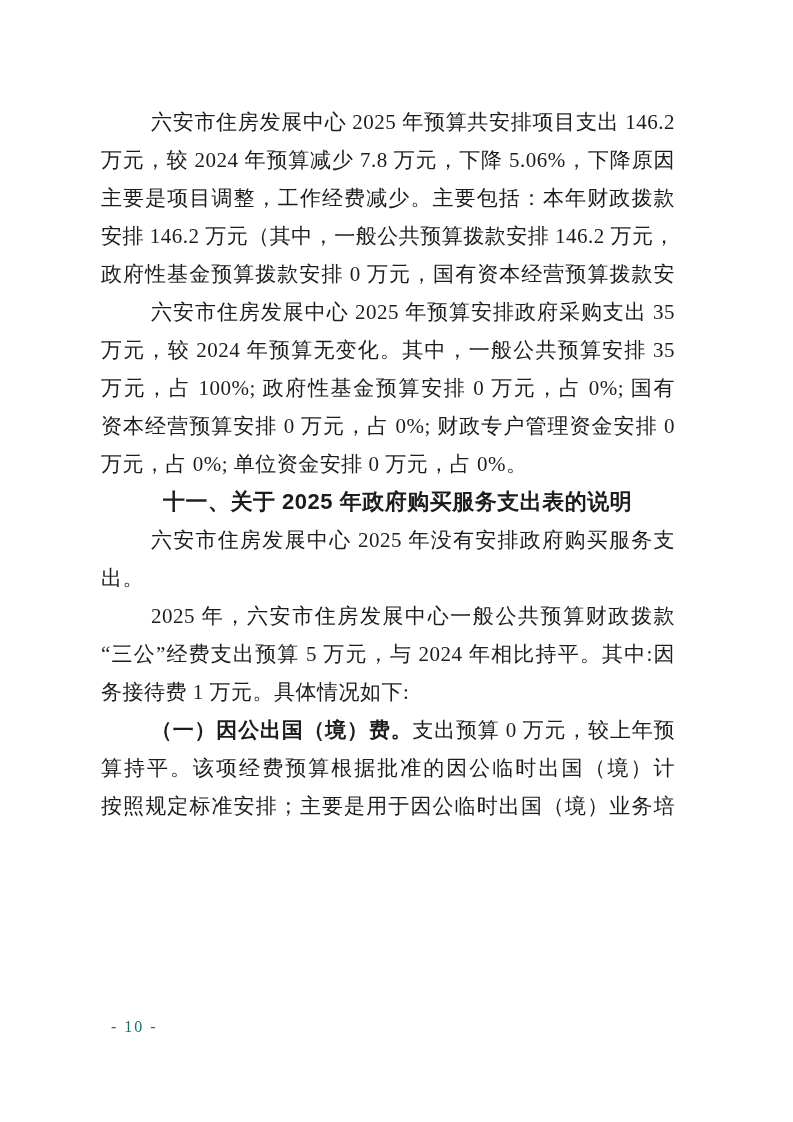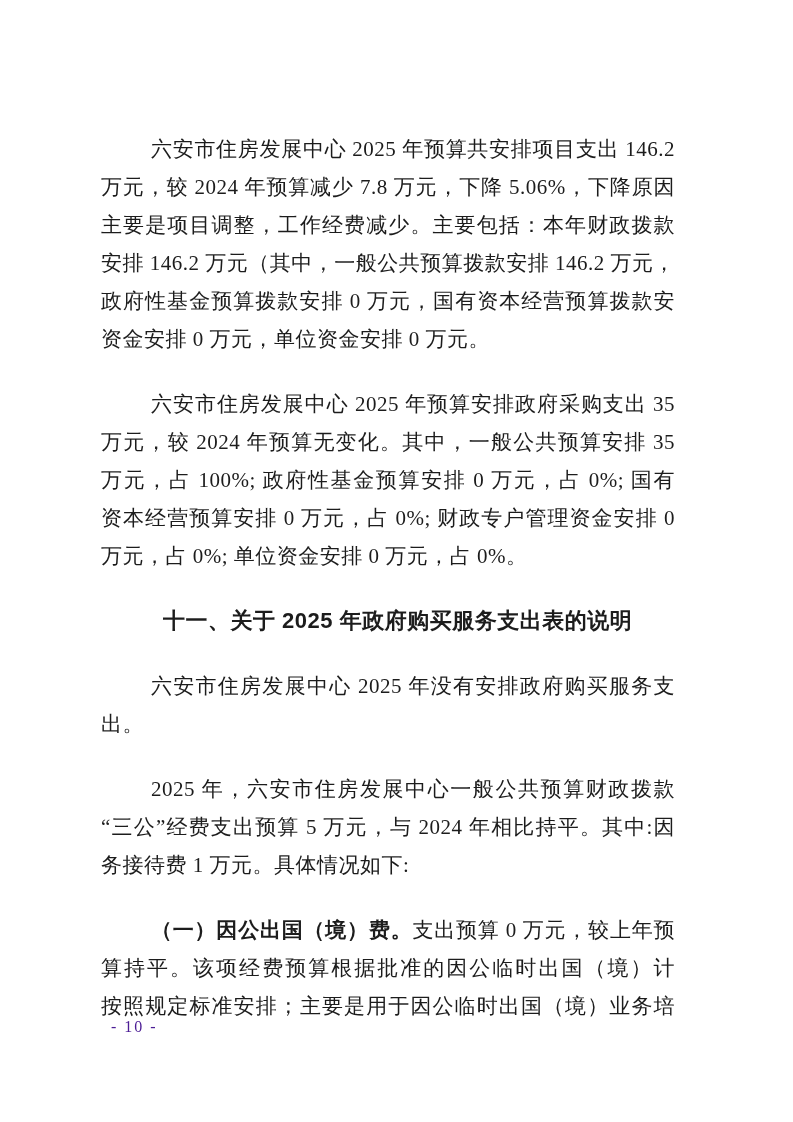--- a/index.html
+++ b/index.html
@@ -25,54 +25,53 @@
     overflow: hidden;
     white-space: nowrap;
     letter-spacing: 0.5px;
   }
   .line.justify {
     white-space: normal;
     text-align: justify;
     text-align-last: justify;
     text-justify: inter-character;
   }
-  .line.indent { text-indent: 50px; margin-top: 27px; }
+  .line.indent { text-indent: 50px; }
   .line.heading {
     font-family: "Liberation Sans", "DejaVu Sans", sans-serif;
     font-weight: 700;
     font-size: 22px;
     letter-spacing: 0.5px;
   }
   .line.heading.indent { text-indent: 62px; }
   .seg-bold {
     font-family: Liberation Serif, serif;
     font-weight: 700;
   }
   .page-number {
     position: absolute;
     left: 111px;
     top: 1016px;
     font-size: 16px;
     line-height: 22px;
     letter-spacing: 2px;
-    color: #4c1d95;
+    color: #0f766e;
     font-family: "Liberation Serif", "DejaVu Serif", serif;
   }
 </style>
 </head>
 <body>
 
 <div class="page">
   <div class="text-block">
       <div class="line indent justify"><span class="">六安市住房发展中心 2025 年预算共安排项目支出 146.2</span></div>
       <div class="line justify"><span class="">万元，较 2024 年预算减少 7.8 万元，下降 5.06%，下降原因</span></div>
       <div class="line justify"><span class="">主要是项目调整，工作经费减少。主要包括：本年财政拨款</span></div>
       <div class="line justify"><span class="">安排 146.2 万元（其中，一般公共预算拨款安排 146.2 万元，</span></div>
       <div class="line justify"><span class="">政府性基金预算拨款安排 0 万元，国有资本经营预算拨款安</span></div>
-      <div class="line"><span class="">资金安排 0 万元，单位资金安排 0 万元。</span></div>
       <div class="line indent justify"><span class="">六安市住房发展中心 2025 年预算安排政府采购支出 35</span></div>
       <div class="line justify"><span class="">万元，较 2024 年预算无变化。其中，一般公共预算安排 35</span></div>
       <div class="line justify"><span class="">万元，占 100%; 政府性基金预算安排 0 万元，占 0%; 国有</span></div>
       <div class="line justify"><span class="">资本经营预算安排 0 万元，占 0%; 财政专户管理资金安排 0</span></div>
       <div class="line"><span class="">万元，占 0%; 单位资金安排 0 万元，占 0%。</span></div>
       <div class="line heading indent"><span class="">十一、关于 2025 年政府购买服务支出表的说明</span></div>
       <div class="line indent justify"><span class="">六安市住房发展中心 2025 年没有安排政府购买服务支</span></div>
       <div class="line"><span class="">出。</span></div>
       <div class="line indent justify"><span class="">2025 年，六安市住房发展中心一般公共预算财政拨款</span></div>
       <div class="line justify"><span class="">“三公”经费支出预算 5 万元，与 2024 年相比持平。其中:因</span></div>

